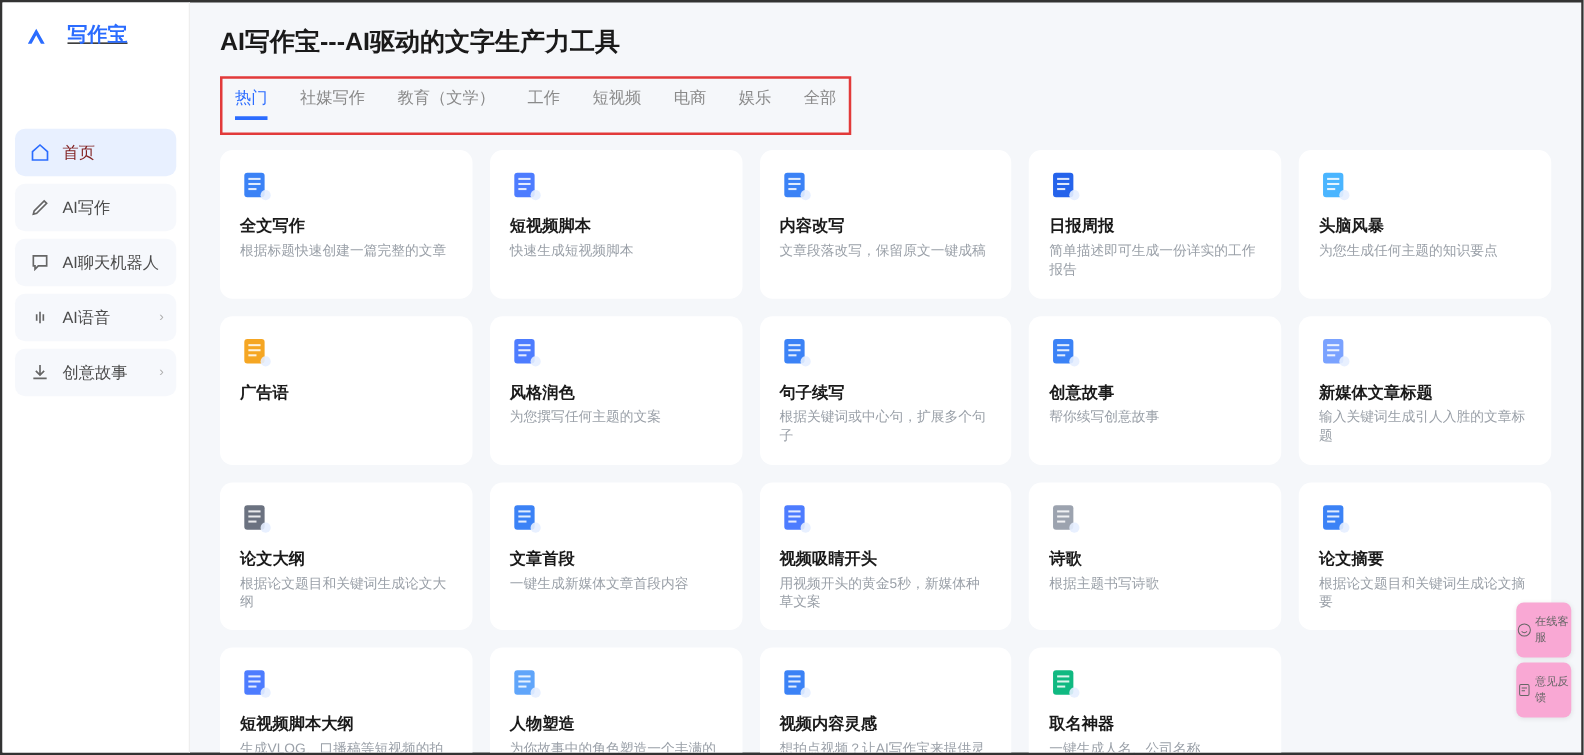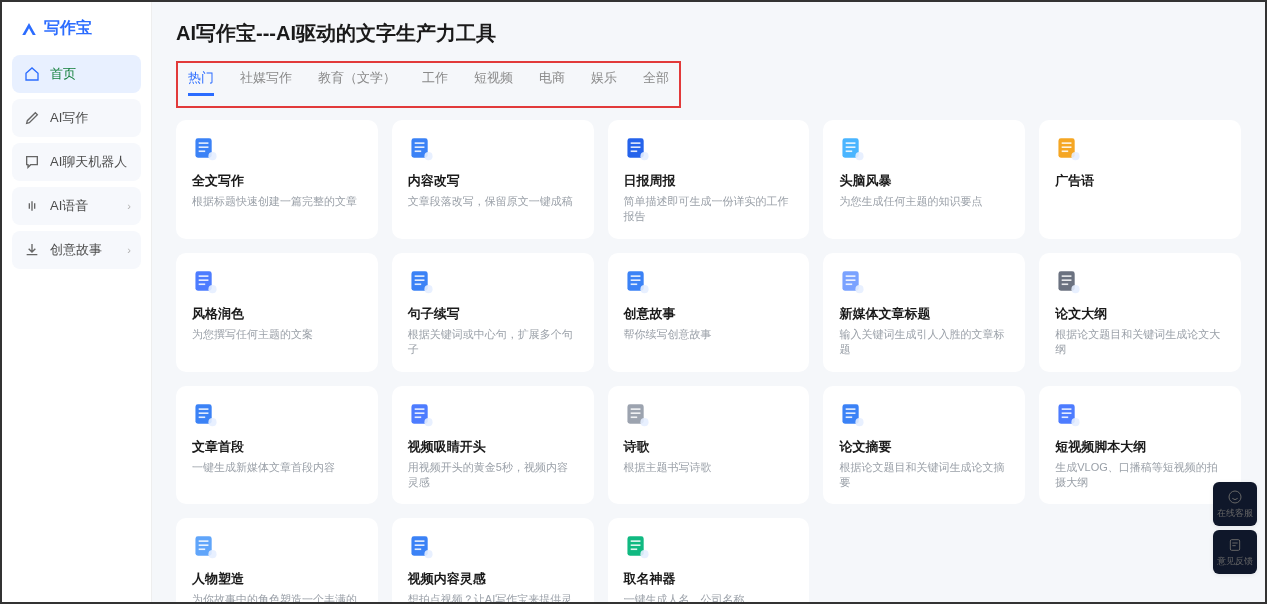--- a/index.html
+++ b/index.html
@@ -19,22 +19,23 @@
 }
 .sidebar {
   width: 150px;
   background: #fff;
   border-right: 1px solid #eee;
   padding: 12px 10px;
 }
 .logo-row {
   display: flex;
   align-items: center;
-  gap: 6px;
+  gap: 16px;
   padding: 4px 8px 16px 8px;
+  text-decoration: underline;
 }
 .logo-icon {
   width: 18px;
   height: 18px;
   display: flex;
   align-items: center;
 }
 .logo-text {
   font-size: 16px;
   font-weight: 600;
@@ -48,21 +49,22 @@
   border-radius: 8px;
   font-size: 13px;
   color: #4c4c4c;
   cursor: pointer;
   margin-bottom: 6px;
   background: #f6f8fc;
   position: relative;
 }
 .nav-item.active {
   background: #e8f0ff;
-  color: #15803d;
+  color: #7f1d1d;
+  margin-top: 48px;
 }
 .nav-item .nav-icon {
   width: 16px;
   height: 16px;
   display: flex;
   align-items: center;
   justify-content: center;
 }
 .nav-chevron {
   position: absolute;
@@ -139,24 +141,23 @@
   position: absolute;
   right: 10px;
   bottom: 30px;
   display: flex;
   flex-direction: column;
   gap: 4px;
 }
 .float-item {
   width: 44px;
   height: 44px;
-  background: #0f172a;
+  background: #f9a8d4;
   border-radius: 6px;
   display: flex;
-  flex-direction: column;
   align-items: center;
   justify-content: center;
   box-shadow: 0 1px 4px rgba(0,0,0,0.08);
   cursor: pointer;
   font-size: 9px;
   color: #666;
   gap: 2px;
 }
 .float-item svg { width: 16px; height: 16px; }
 </style>
@@ -249,20 +250,33 @@
               <rect x="7" y="19" width="8" height="2" fill="#fff" opacity="0.85"></rect>
               <circle cx="24" cy="26" r="5" fill="#e6eeff" opacity="0.9"></circle>
             </svg>
           </div>
           <div class="card-title">全文写作</div>
           <div class="card-desc">根据标题快速创建一篇完整的文章</div>
         </div>
         <div class="card">
           <div class="card-icon">
             <svg viewBox="0 0 32 32" width="28" height="26">
+              <rect x="3" y="4" width="20" height="24" rx="3" fill="#4d7cff"></rect>
+              <rect x="7" y="9" width="12" height="2" fill="#fff" opacity="0.85"></rect>
+              <rect x="7" y="14" width="12" height="2" fill="#fff" opacity="0.85"></rect>
+              <rect x="7" y="19" width="8" height="2" fill="#fff" opacity="0.85"></rect>
+              <circle cx="24" cy="26" r="5" fill="#e6eeff" opacity="0.9"></circle>
+            </svg>
+          </div>
+          <div class="card-title">短视频脚本</div>
+          <div class="card-desc">快速生成短视频脚本</div>
+        </div>
+        <div class="card">
+          <div class="card-icon">
+            <svg viewBox="0 0 32 32" width="28" height="26">
               <rect x="3" y="4" width="20" height="24" rx="3" fill="#3b82f6"></rect>
               <rect x="7" y="9" width="12" height="2" fill="#fff" opacity="0.85"></rect>
               <rect x="7" y="14" width="12" height="2" fill="#fff" opacity="0.85"></rect>
               <rect x="7" y="19" width="8" height="2" fill="#fff" opacity="0.85"></rect>
               <circle cx="24" cy="26" r="5" fill="#e6eeff" opacity="0.9"></circle>
             </svg>
           </div>
           <div class="card-title">内容改写</div>
           <div class="card-desc">文章段落改写，保留原文一键成稿</div>
         </div>
@@ -386,21 +400,21 @@
           <div class="card-icon">
             <svg viewBox="0 0 32 32" width="28" height="26">
               <rect x="3" y="4" width="20" height="24" rx="3" fill="#4d7cff"></rect>
               <rect x="7" y="9" width="12" height="2" fill="#fff" opacity="0.85"></rect>
               <rect x="7" y="14" width="12" height="2" fill="#fff" opacity="0.85"></rect>
               <rect x="7" y="19" width="8" height="2" fill="#fff" opacity="0.85"></rect>
               <circle cx="24" cy="26" r="5" fill="#e6eeff" opacity="0.9"></circle>
             </svg>
           </div>
           <div class="card-title">视频吸睛开头</div>
-          <div class="card-desc">用视频开头的黄金5秒，视频内容灵感</div>
+          <div class="card-desc">用视频开头的黄金5秒，新媒体种草文案</div>
         </div>
         <div class="card">
           <div class="card-icon">
             <svg viewBox="0 0 32 32" width="28" height="26">
               <rect x="3" y="4" width="20" height="24" rx="3" fill="#9ca3af"></rect>
               <rect x="7" y="9" width="12" height="2" fill="#fff" opacity="0.85"></rect>
               <rect x="7" y="14" width="12" height="2" fill="#fff" opacity="0.85"></rect>
               <rect x="7" y="19" width="8" height="2" fill="#fff" opacity="0.85"></rect>
               <circle cx="24" cy="26" r="5" fill="#e6eeff" opacity="0.9"></circle>
             </svg>

